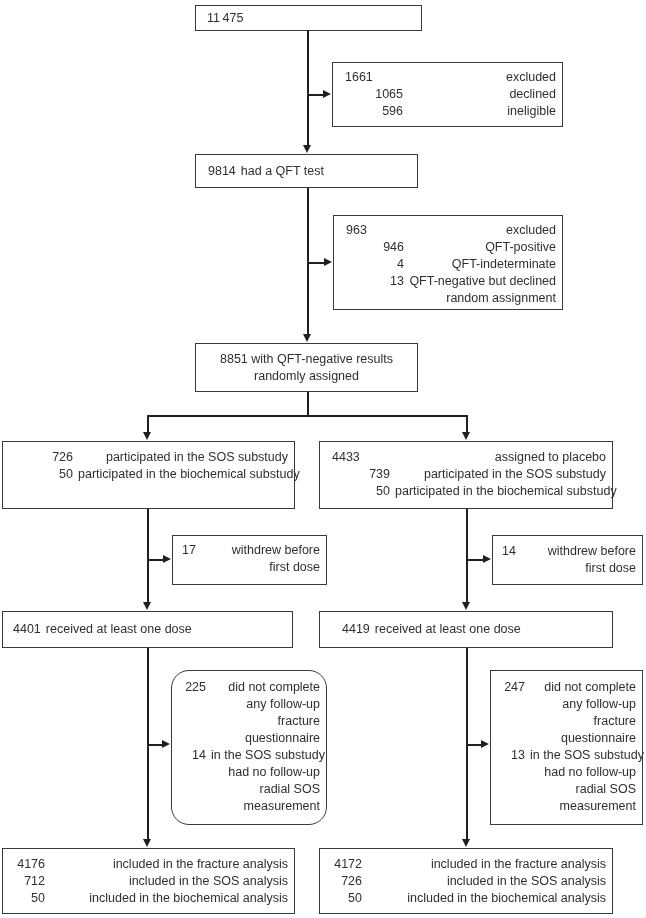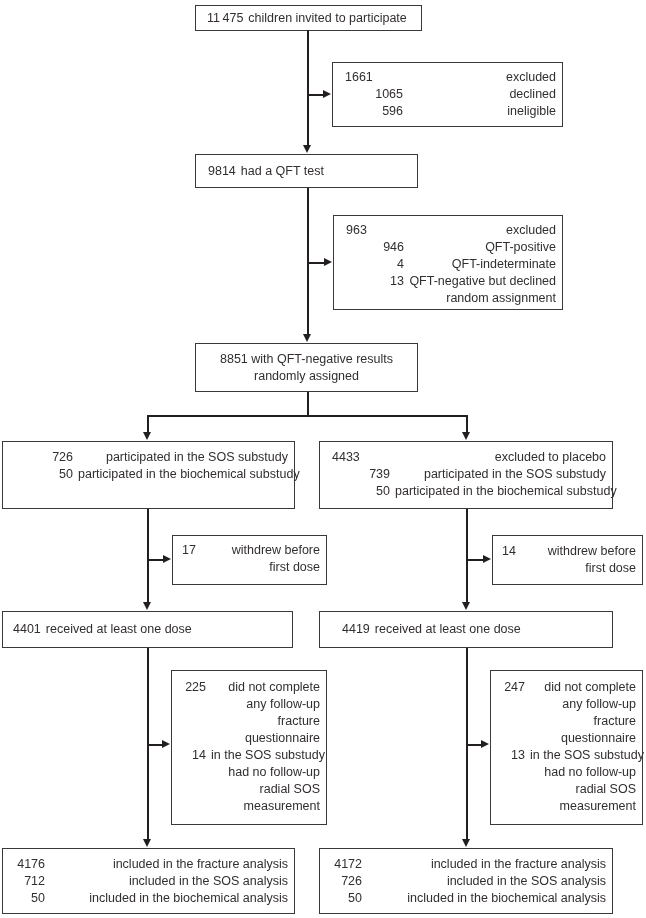--- a/index.html
+++ b/index.html
@@ -34,21 +34,20 @@
       border-left:8.5px solid #231f20;}
 </style>
 </head>
 <body>
 
 <div class="stage">
 
   <div class="bx single" style="left:195px;top:5px;width:227px;height:26px;padding-left:11px;">
     <div class="line">
       <span class="n main">11 475</span>
-      <span class="t">children invited to participate</span>
     </div>
   </div>
 
   <div class="bx deep" style="left:332px;top:62px;width:231px;height:65px;">
     <div class="line">
       <span class="n main">1661</span>
       <span class="t">excluded</span>
     </div>
     <div class="line">
       <span class="n">1065</span>
@@ -106,21 +105,21 @@
     </div>
     <div class="line">
       <span class="n">50</span>
       <span class="t">participated in the biochemical substudy</span>
     </div>
   </div>
 
   <div class="bx deep" style="left:319px;top:441px;width:294px;height:68px;padding-top:7px;">
     <div class="line">
       <span class="n main">4433</span>
-      <span class="t">excluded to placebo</span>
+      <span class="t">assigned to placebo</span>
     </div>
     <div class="line">
       <span class="n">739</span>
       <span class="t">participated in the SOS substudy</span>
     </div>
     <div class="line">
       <span class="n">50</span>
       <span class="t">participated in the biochemical substudy</span>
     </div>
   </div>
@@ -154,21 +153,21 @@
     </div>
   </div>
 
   <div class="bx single" style="left:319px;top:611px;width:294px;height:37px;padding-left:22px;">
     <div class="line">
       <span class="n main">4419</span>
       <span class="t">received at least one dose</span>
     </div>
   </div>
 
-  <div class="bx mid-col" style="left:171px;top:670px;width:156px;height:155px;padding-top:8px;">
+  <div class="bx mid-col" style="left:171px;top:670px;width:156px;height:155px;padding-top:8px;border-radius:18px;">
     <div class="line">
       <span class="n">225</span>
       <span class="t">did not complete</span>
     </div>
     <div class="line">
       <span class="n"></span>
       <span class="t">any follow-up</span>
     </div>
     <div class="line">
       <span class="n"></span>

